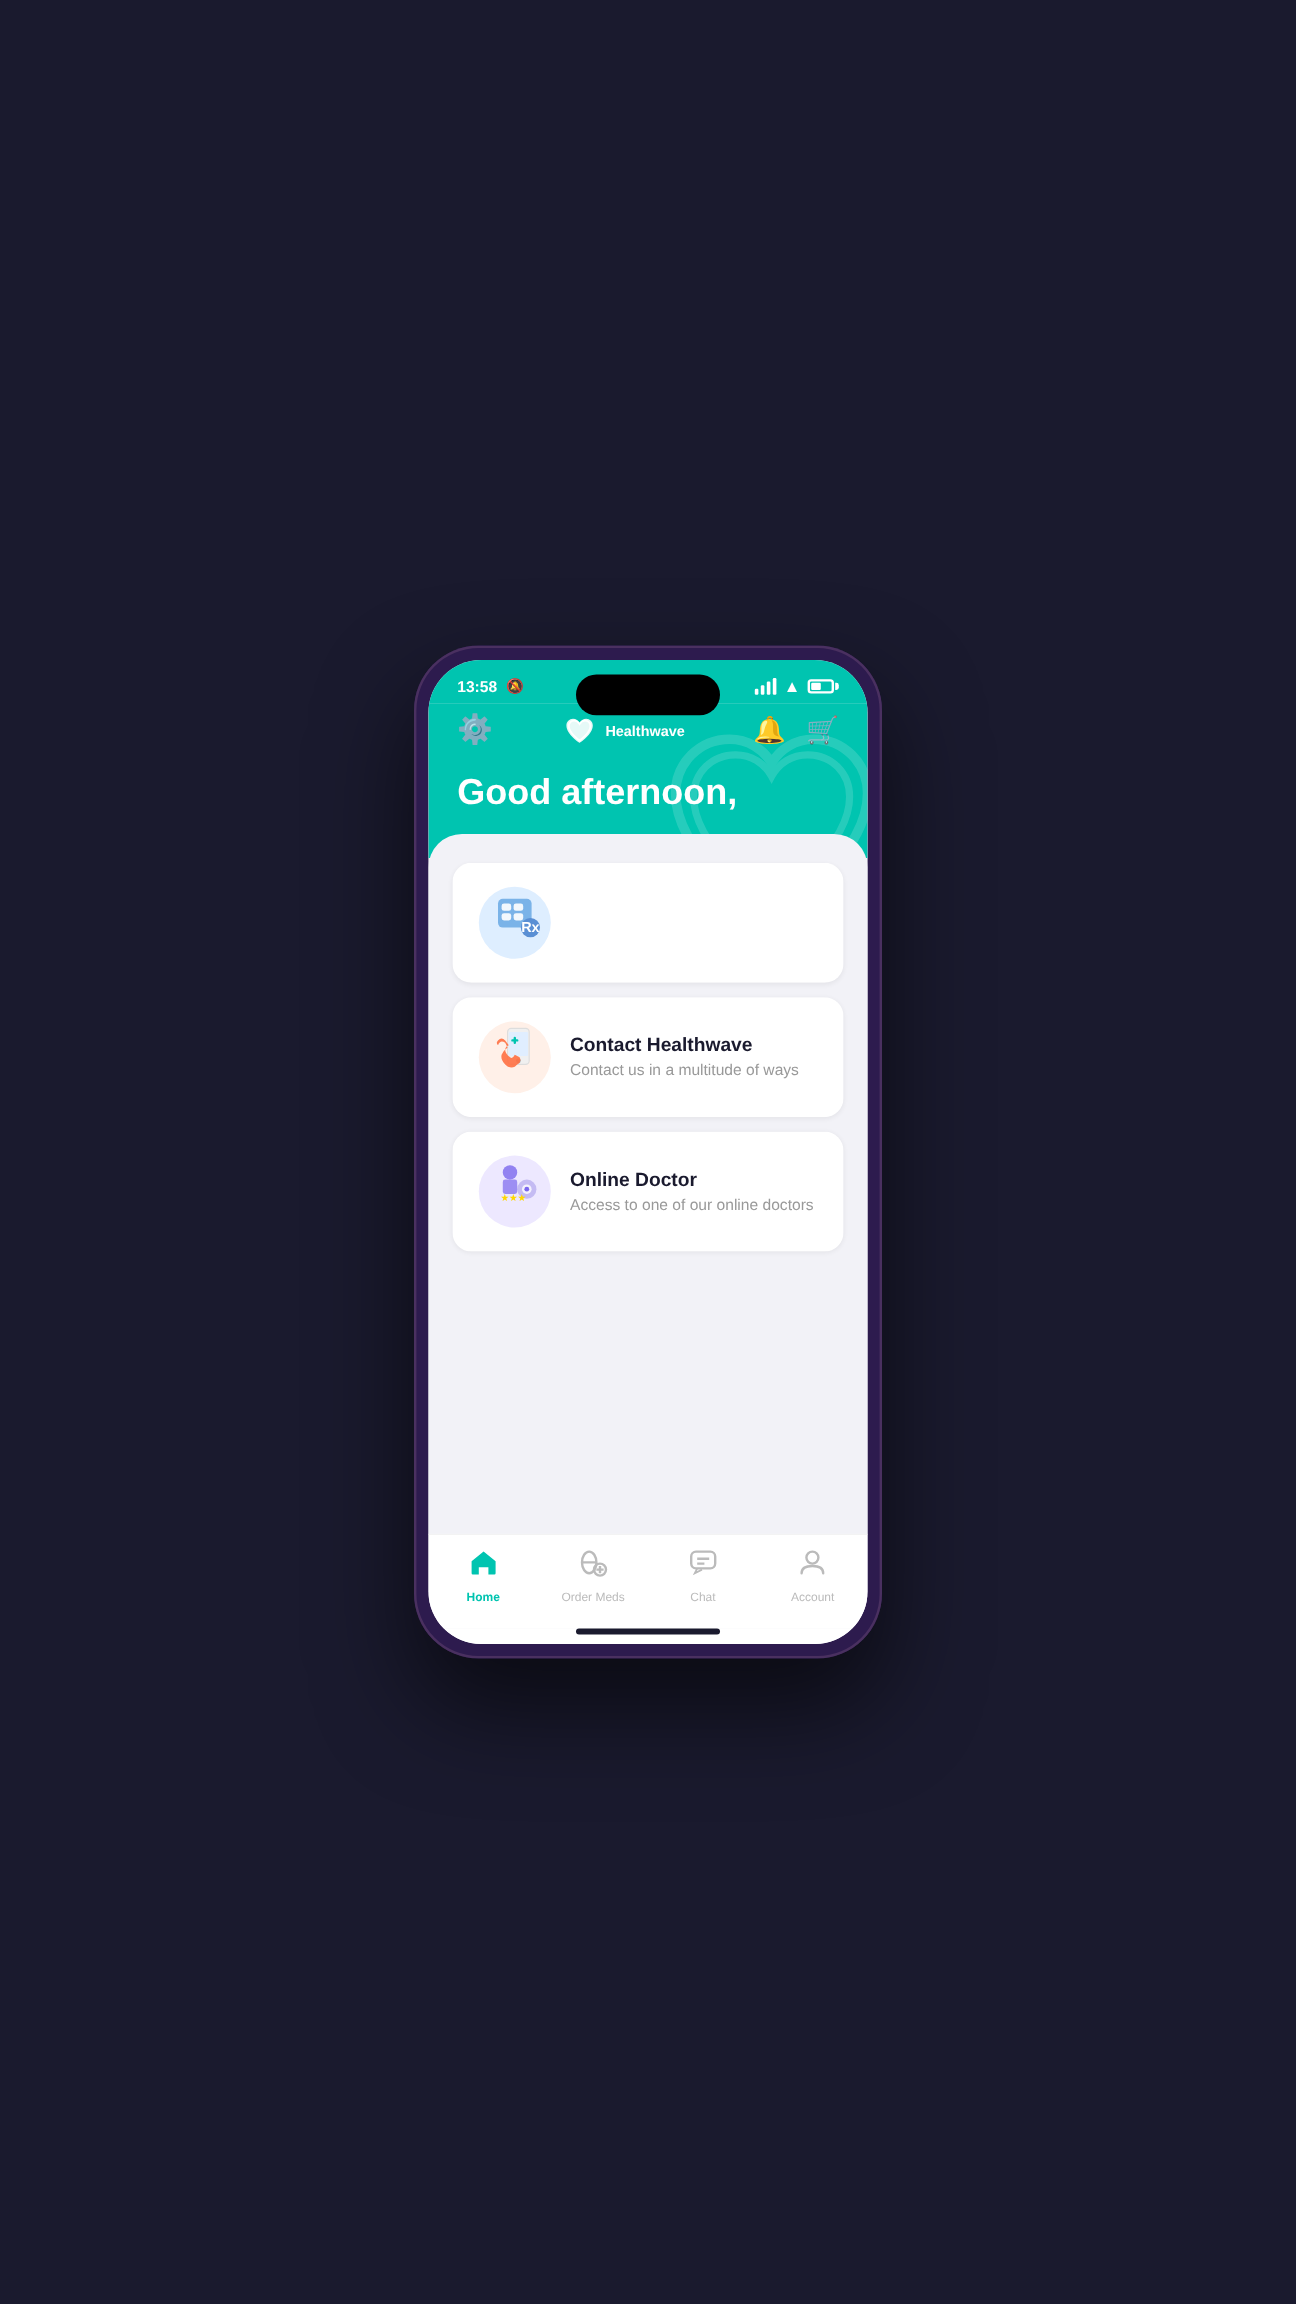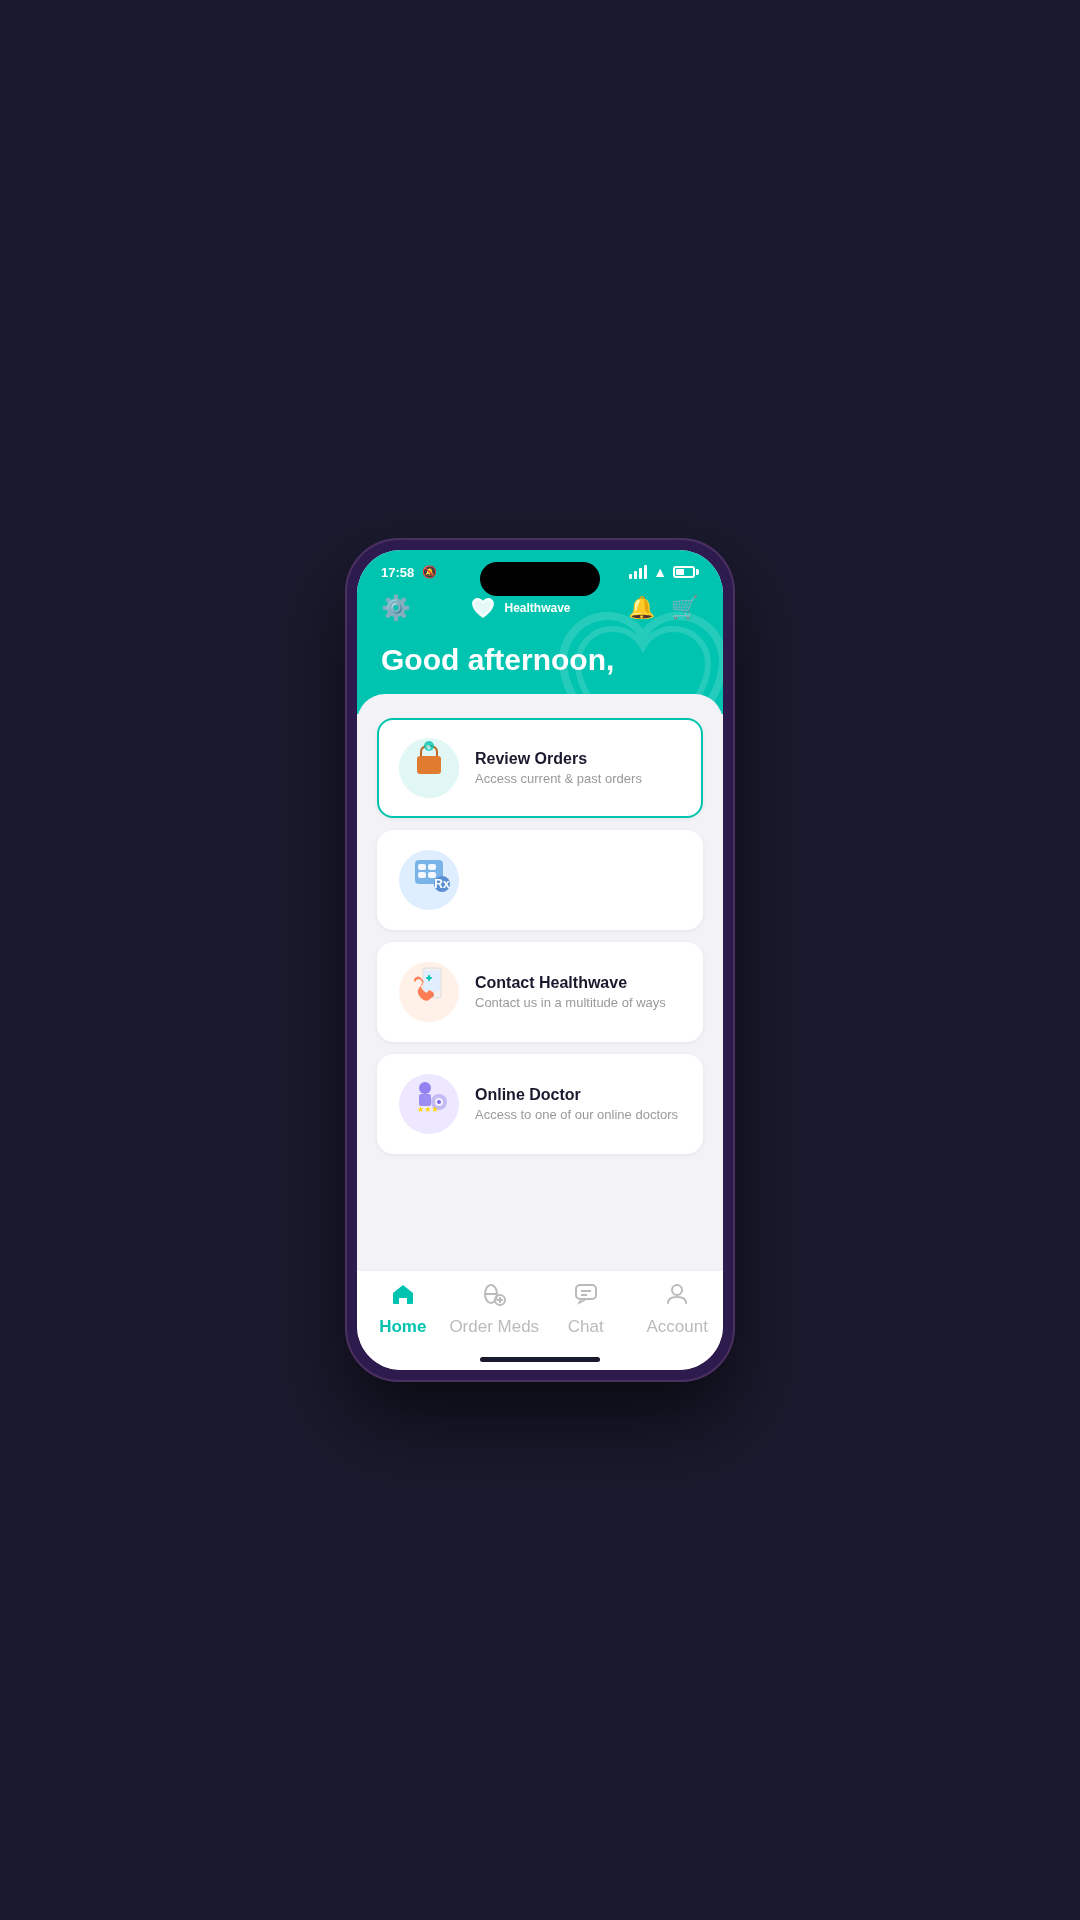--- a/index.html
+++ b/index.html
@@ -205,21 +205,21 @@
     }
 
     .nav-icon {
       font-size: 24px;
       color: #bbb;
     }
 
     .nav-icon.active { color: #00c4b0; }
 
     .nav-label {
-      font-size: 17px;
+      font-size: 10px;
       color: #bbb;
     }
     .nav-label.active { color: #00c4b0; font-weight: 600; }
 
     
     .home-indicator {
       background: white;
       padding: 0 0 8px;
       display: flex;
       justify-content: center;
@@ -265,21 +265,21 @@
 </head>
 <body>
 
 <div class="phone-frame">
   <div class="phone-screen">
 
     <div class="dynamic-island"></div>
 
     <div class="status-bar">
       <div class="status-left">
-        <span>17:58</span>
+        <span>13:58</span>
         <span style="font-size:12px; margin-left:4px;">🔕</span>
       </div>
       <div class="status-right">
         <div class="signal-bars">
           <div class="signal-bar" style="height:5px;"></div>
           <div class="signal-bar" style="height:8px;"></div>
           <div class="signal-bar" style="height:11px;"></div>
           <div class="signal-bar" style="height:14px;"></div>
         </div>
         <span style="font-size:14px;">▲</span>
@@ -314,34 +314,20 @@
         </div>
       </div>
 
       <div class="greeting-text">
         <div>Good afternoon,</div>
       </div>
     </div>
 
     <div class="main-content">
 
-      <div class="menu-card active">
-        <div class="menu-card-icon teal-bg">
-          <svg width="40" height="40" viewBox="0 0 40 40" xmlns="http://www.w3.org/2000/svg">
-            <rect x="8" y="18" width="24" height="18" rx="3" fill="#e07b30"></rect>
-            <path d="M12 18 L12 14 Q12 8 20 8 Q28 8 28 14 L28 18" stroke="#c06828" stroke-width="2" fill="none"></path>
-            <circle cx="20" cy="8" r="5" fill="#00c4b0" opacity="0.8"></circle>
-            <path d="M17 8 Q19 6 21 8 Q23 10 20 12 Q17 10 17 8Z" fill="white" opacity="0.6"></path>
-          </svg>
-        </div>
-        <div class="menu-card-text">
-          <div class="menu-card-title">Review Orders</div>
-          <div class="menu-card-subtitle">Access current &amp; past orders</div>
-        </div>
-      </div>
 
       <div class="menu-card">
         <div class="menu-card-icon blue-bg">
           <svg width="44" height="44" viewBox="0 0 44 44" xmlns="http://www.w3.org/2000/svg">
             <rect x="8" y="10" width="28" height="24" rx="4" fill="#7ab3e8"></rect>
             <rect x="11" y="14" width="8" height="6" rx="2" fill="white" opacity="0.9"></rect>
             <rect x="21" y="14" width="8" height="6" rx="2" fill="white" opacity="0.9"></rect>
             <rect x="11" y="22" width="8" height="6" rx="2" fill="white" opacity="0.9"></rect>
             <rect x="21" y="22" width="8" height="6" rx="2" fill="white" opacity="0.9"></rect>
             <circle cx="35" cy="34" r="8" fill="#5a8fd4"></circle>

